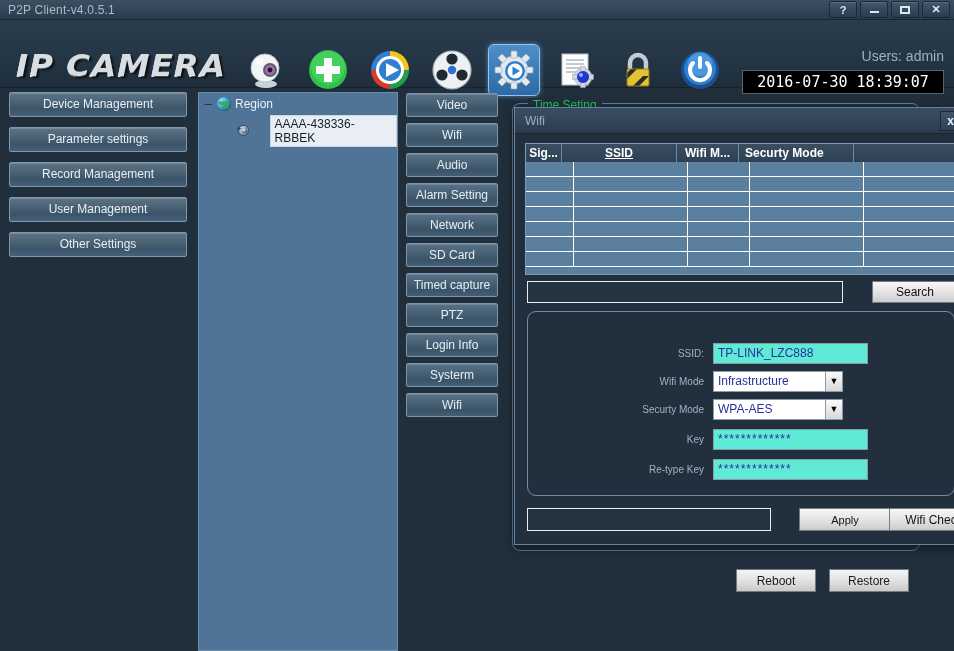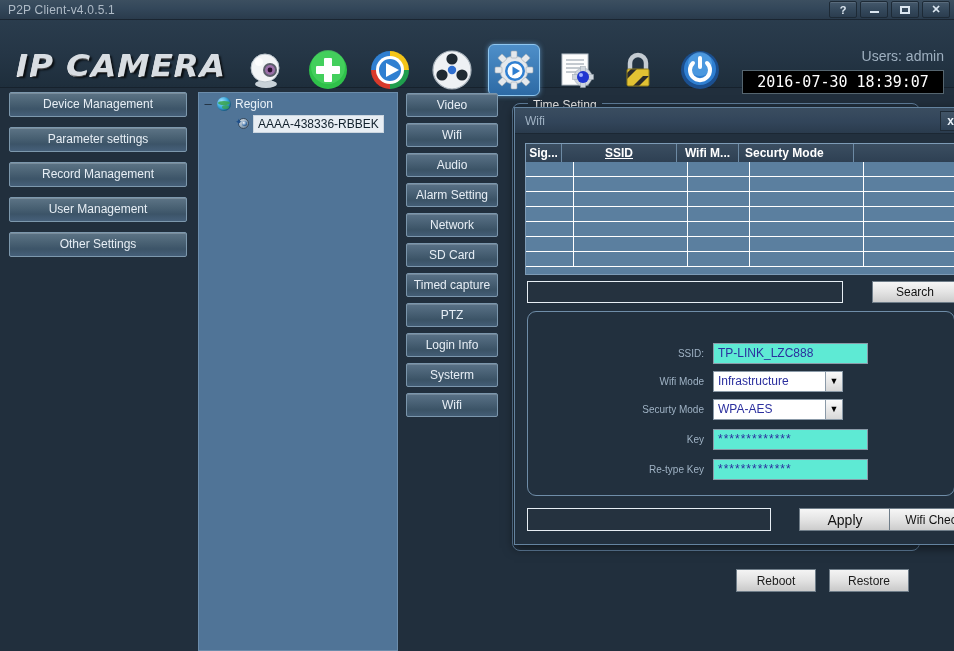--- a/index.html
+++ b/index.html
@@ -103,41 +103,42 @@
     position:absolute; left:7px; top:4px; width:5px; height:5px; border-radius:50%;
     background:radial-gradient(circle at 35% 35%, #fff 0%, #3b6fa8 60%, #10263d 100%);
   }
   .camicon .spark{
     position:absolute; left:0px; top:2px; width:6px; height:6px;
     color:#1e4f8a; font-size:9px; line-height:6px;
   }
   .tree-child-label{
     color:#11202c; font-size:12px; background:#e8eef4; padding:1px 4px;
     border:1px solid #cbd6e0;
+    margin-left:17px;
   }
 
   
   .midcol{ position:absolute; left:406px; top:93px; width:100px; }
   .midbtn{
     display:block; width:92px; height:24px; margin:0 0 6px 0;
     background:linear-gradient(to bottom,#5a7287 0%,#496175 40%,#3b5366 72%,#445e76 100%);
     border:1px solid #7b96ac; border-radius:2px;
     color:#e7eef5; font-size:12px; text-align:center; line-height:22px;
     box-shadow:inset 0 1px 0 rgba(255,255,255,.16);
   }
 
   
   .bg-group{
     position:absolute; left:512px; top:103px; width:408px; height:448px;
     border:1px solid #5f7e9c; border-radius:8px;
   }
   .bg-group-title{
     position:absolute; left:528px; top:98px;
     background:#212f3d; padding:0 5px;
-    color:#e5e5e5; font-size:12px;
+    color:#22c55e; font-size:12px;
   }
 
   .reboot-row{ position:absolute; left:736px; top:569px; display:flex; gap:13px; }
   .greybtn{
     height:23px; min-width:80px; padding:0 10px;
     background:linear-gradient(to bottom,#f4f4f4 0%,#e2e2e2 50%,#c9c9c9 100%);
     border:1px solid #6f7d89; color:#1b1b1b; font-size:12px;
     display:flex; align-items:center; justify-content:center;
   }
 
@@ -219,21 +220,21 @@
   .fstars{ color:#2b2f9e; letter-spacing:1px; font-size:12px; }
 
   .bottom-row{ position:absolute; left:12px; top:400px; width:440px; height:24px; }
   .status-input{
     position:absolute; left:0; top:0; width:244px; height:23px;
     background:#25323f; border:1px solid #e7eef4;
   }
   .apply-btn{
     position:absolute; left:272px; top:0; width:92px; height:23px;
     background:linear-gradient(to bottom,#f6f6f6 0%,#e4e4e4 50%,#cccccc 100%);
-    border:1px solid #6f7d89; color:#111; font-size:14px;
+    border:1px solid #6f7d89; color:#111; font-size:11px;
     display:flex;align-items:center;justify-content:center;
   }
   .wificheck-btn{
     position:absolute; left:362px; top:0; width:90px; height:23px;
     background:linear-gradient(to bottom,#f6f6f6 0%,#e4e4e4 50%,#cccccc 100%);
     border:1px solid #6f7d89; color:#111; font-size:12px;
     display:flex;align-items:center;justify-content:center;
   }
 </style>
 </head>

